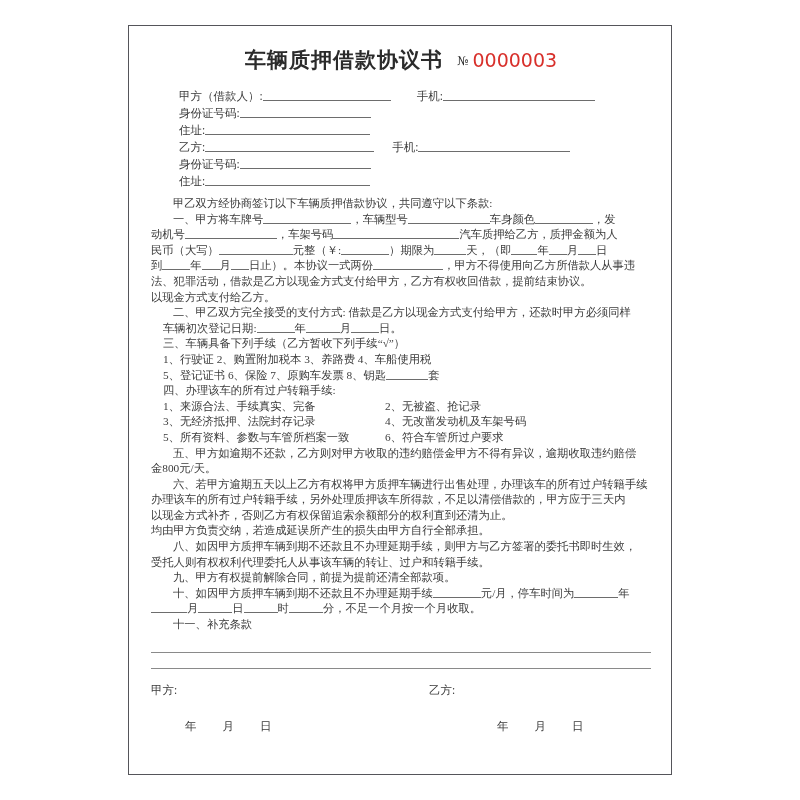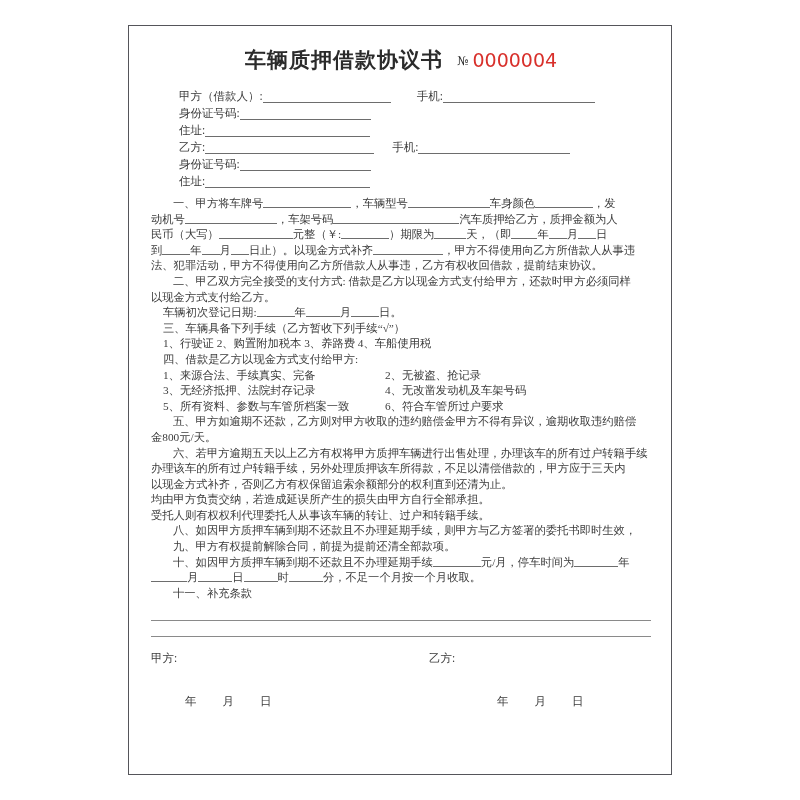--- a/index.html
+++ b/index.html
@@ -66,21 +66,21 @@
   }
 
   
   .fields {
     margin-top: 14px;
     font-size: 11.5px;
     line-height: 17px;
   }
   .f-row {
     display: flex;
-    align-items: center;
+    align-items: flex-start;
     height: 17px;
     padding-left: 28px;
   }
   .f-label { white-space: nowrap; }
   .rule {
     border-bottom: 1px solid #6d6d6d;
     height: 12px;
     display: inline-block;
   }
   .gap { display: inline-block; }
@@ -113,36 +113,36 @@
   .supp-line {
     border-bottom: 1px solid #8a8a8a;
     height: 15px;
   }
 
   
   .sign-block { margin-top: 14px; font-size: 11.5px; }
   .sign-row { display: flex; align-items: flex-end; }
   .sign-row .s1 { width: 278px; padding-left: 0px; }
   .sign-row .s2 { flex: 1; }
-  .date-row { margin-top: 28px; display: flex; justify-content: center; }
+  .date-row { margin-top: 21px; display: flex; justify-content: center; }
   .date-row .d1 { width: 278px; padding-left: 34px; }
   .date-row .d2 { flex: 1; padding-left: 34px; }
   .date-sp { display: inline-block; width: 26px; }
 </style>
 </head>
 <body>
 
 <div class="page">
 <div class="inner">
 
   <div class="title-row">
     <span class="doc-title">车辆质押借款协议书</span>
     <span class="serial">
       <span class="serial-mark">№</span>
-      <span class="serial-num">0000004</span>
+      <span class="serial-num">0000003</span>
     </span>
   </div>
 
   <div class="fields">
     <div class="f-row">
       <span class="f-label">甲方（借款人）:</span>
       <span class="rule" style="width:128px"></span>
       <span class="gap" style="width:26px"></span>
       <span class="f-label">手机:</span>
       <span class="rule" style="width:152px"></span>
@@ -167,36 +167,38 @@
       <span class="rule" style="width:131px"></span>
     </div>
     <div class="f-row">
       <span class="f-label">住址:</span>
       <span class="rule" style="width:165px"></span>
     </div>
   </div>
 
   <div class="body-text">
 
+    <p class="p ind">甲乙双方经协商签订以下车辆质押借款协议，共同遵守以下条款:</p>
 
     <p class="p ind"><span>一、甲方将车牌号</span><span class="blank" style="width:88px"></span><span>，车辆型号</span><span class="blank" style="width:82px"></span><span>车身颜色</span><span class="blank" style="width:58px"></span><span>，发</span></p>
     <p class="p"><span>动机号</span><span class="blank" style="width:92px"></span><span>，车架号码</span><span class="blank" style="width:126px"></span><span>汽车质押给乙方，质押金额为人</span></p>
     <p class="p"><span>民币（大写）</span><span class="blank" style="width:74px"></span><span>元整（￥:</span><span class="blank" style="width:48px"></span><span>）期限为</span><span class="blank" style="width:32px"></span><span>天，（即</span><span class="blank" style="width:26px"></span><span>年</span><span class="blank" style="width:18px"></span><span>月</span><span class="blank" style="width:18px"></span><span>日</span></p>
-    <p class="p"><span>到</span><span class="blank" style="width:28px"></span><span>年</span><span class="blank" style="width:18px"></span><span>月</span><span class="blank" style="width:18px"></span><span>日止）。以现金方式补齐</span><span class="blank" style="width:70px"></span><span>，甲方不得使用向乙方所借款人从事违</span></p>
-    <p class="p">法、犯罪活动，甲方不得使用向乙方所借款人从事违，乙方有权收回借款，提前结束协议。</p>
-
+    <p class="p"><span>到</span><span class="blank" style="width:28px"></span><span>年</span><span class="blank" style="width:18px"></span><span>月</span><span class="blank" style="width:18px"></span><span>日止）。本协议一式两份</span><span class="blank" style="width:70px"></span><span>，甲方不得使用向乙方所借款人从事违</span></p>
+    <p class="p">法、犯罪活动，借款是乙方以现金方式支付给甲方，乙方有权收回借款，提前结束协议。</p>
+
+    <p class="p">以现金方式支付给乙方。</p>
     <p class="p ind">二、甲乙双方完全接受的支付方式: 借款是乙方以现金方式支付给甲方，还款时甲方必须同样</p>
-    <p class="p">以现金方式支付给乙方。</p>
 
     <p class="p ind1"><span>车辆初次登记日期:</span><span class="blank" style="width:38px"></span><span>年</span><span class="blank" style="width:34px"></span><span>月</span><span class="blank" style="width:28px"></span><span>日。</span></p>
 
     <p class="p ind1">三、车辆具备下列手续（乙方暂收下列手续“√”）</p>
     <p class="p ind1">1、行驶证 2、购置附加税本 3、养路费 4、车船使用税</p>
-
-    <p class="p ind1">四、借款是乙方以现金方式支付给甲方:</p>
+    <p class="p ind1"><span>5、登记证书  6、保险 7、原购车发票 8、钥匙</span><span class="blank" style="width:42px"></span><span>套</span></p>
+
+    <p class="p ind1">四、办理该车的所有过户转籍手续:</p>
     <div class="two-col">
       <span class="c1">1、来源合法、手续真实、完备</span>
       <span class="c2">2、无被盗、抢记录</span>
     </div>
     <div class="two-col">
       <span class="c1">3、无经济抵押、法院封存记录</span>
       <span class="c2">4、无改凿发动机及车架号码</span>
     </div>
     <div class="two-col">
       <span class="c1">5、所有资料、参数与车管所档案一致</span>
@@ -205,22 +207,22 @@
 
     <p class="p ind">五、甲方如逾期不还款，乙方则对甲方收取的违约赔偿金甲方不得有异议，逾期收取违约赔偿</p>
     <p class="p">金800元/天。</p>
 
     <p class="p ind">六、若甲方逾期五天以上乙方有权将甲方质押车辆进行出售处理，办理该车的所有过户转籍手续</p>
     <p class="p">办理该车的所有过户转籍手续，另外处理质押该车所得款，不足以清偿借款的，甲方应于三天内</p>
     <p class="p">以现金方式补齐，否则乙方有权保留追索余额部分的权利直到还清为止。</p>
 
     <p class="p">均由甲方负责交纳，若造成延误所产生的损失由甲方自行全部承担。</p>
 
+    <p class="p ind">八、如因甲方质押车辆到期不还款且不办理延期手续，则甲方与乙方签署的委托书即时生效，</p>
     <p class="p">受托人则有权权利代理委托人从事该车辆的转让、过户和转籍手续。</p>
-    <p class="p ind">八、如因甲方质押车辆到期不还款且不办理延期手续，则甲方与乙方签署的委托书即时生效，</p>
 
     <p class="p ind">九、甲方有权提前解除合同，前提为提前还清全部款项。</p>
 
     <p class="p ind"><span>十、如因甲方质押车辆到期不还款且不办理延期手续</span><span class="blank" style="width:48px"></span><span>元/月，停车时间为</span><span class="blank" style="width:44px"></span><span>年</span></p>
     <p class="p"><span class="blank" style="width:36px"></span><span>月</span><span class="blank" style="width:34px"></span><span>日</span><span class="blank" style="width:34px"></span><span>时</span><span class="blank" style="width:34px"></span><span>分，不足一个月按一个月收取。</span></p>
 
     <p class="p ind">十一、补充条款</p>
     <div class="supp-lines">
       <div class="supp-line"></div>
       <div class="supp-line"></div>

